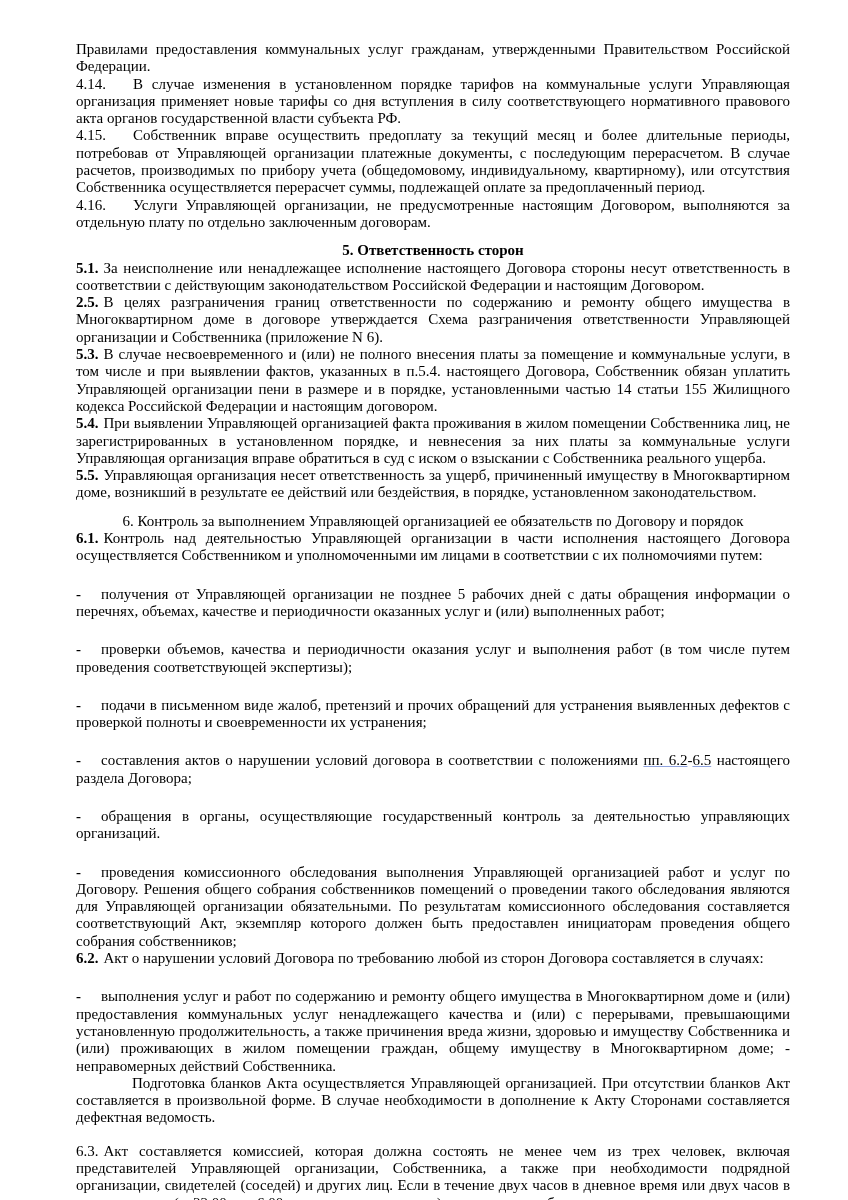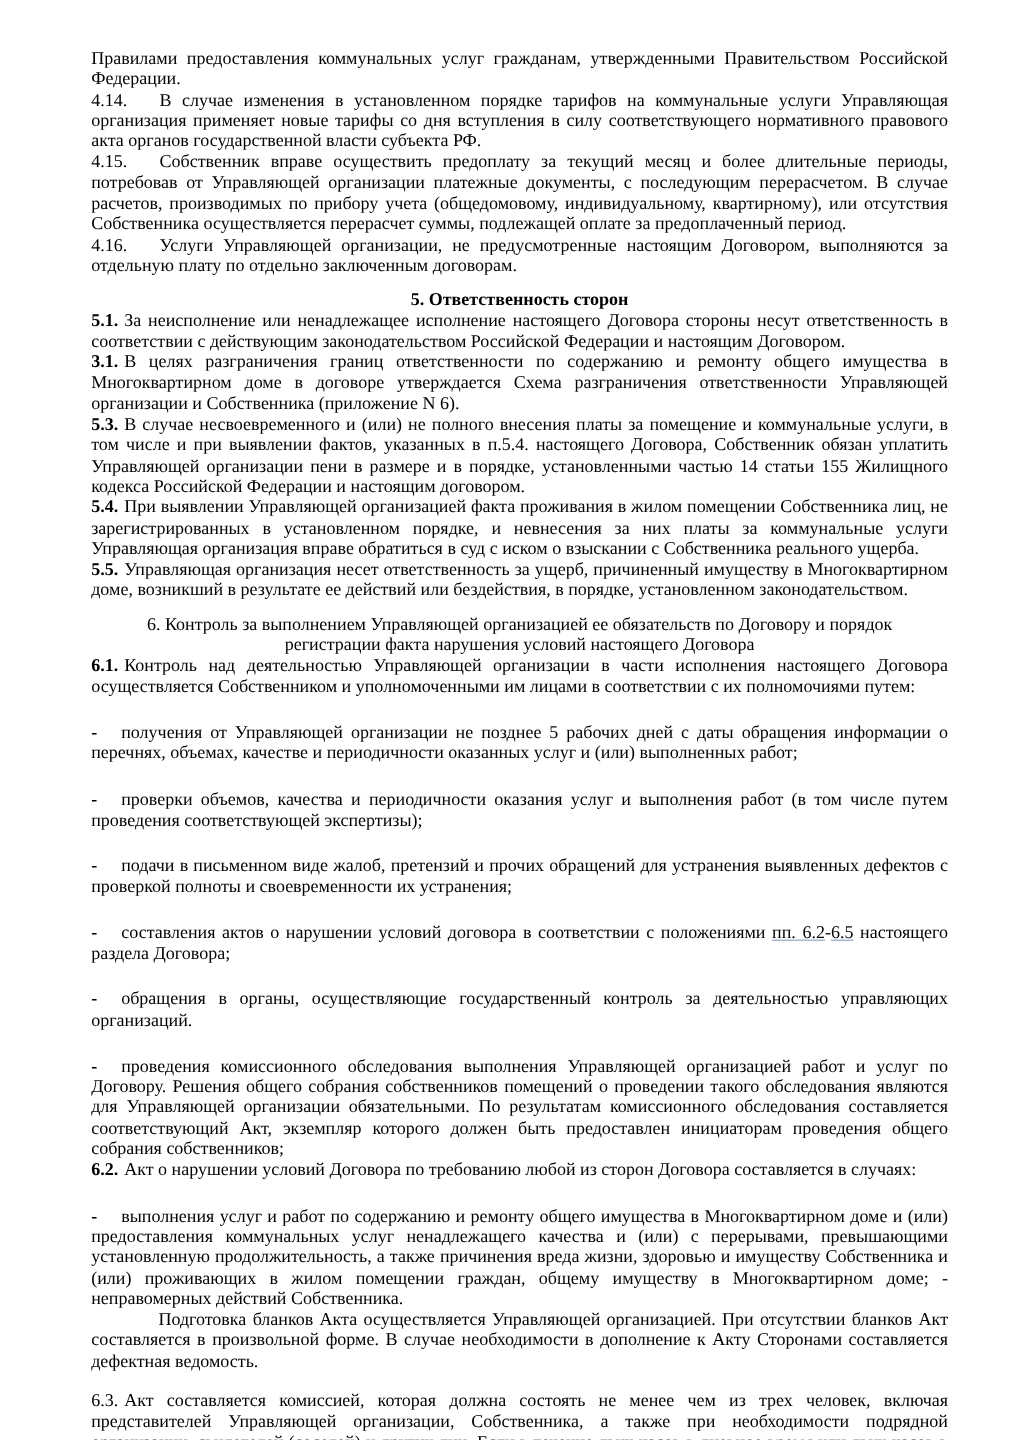--- a/index.html
+++ b/index.html
@@ -38,31 +38,30 @@
   <p><span class="num-tab">4.14.</span><span>В случае изменения в установленном порядке тарифов на коммунальные услуги Управляющая организация применяет новые тарифы со дня вступления в силу соответствующего нормативного правового акта органов государственной власти субъекта РФ.</span></p>
 
   <p><span class="num-tab">4.15.</span><span>Собственник вправе осуществить предоплату за текущий месяц и более длительные периоды, потребовав от Управляющей организации платежные документы, с последующим перерасчетом. В случае расчетов, производимых по прибору учета (общедомовому, индивидуальному, квартирному), или отсутствия Собственника осуществляется перерасчет суммы, подлежащей оплате за предоплаченный период.</span></p>
 
   <p><span class="num-tab">4.16.</span><span>Услуги Управляющей организации, не предусмотренные настоящим Договором, выполняются за отдельную плату по отдельно заключенным договорам.</span></p>
 
   <p class="heading">5. Ответственность сторон</p>
 
   <p><span class="bnum">5.1.</span><span>За неисполнение или ненадлежащее исполнение настоящего Договора стороны несут ответственность в соответствии с действующим законодательством Российской Федерации и настоящим Договором.</span></p>
 
-  <p><span class="bnum">3.1.</span><span>В целях разграничения границ ответственности по содержанию и ремонту общего имущества в Многоквартирном доме в договоре утверждается Схема разграничения ответственности Управляющей организации и Собственника (приложение N 6).</span></p>
+  <p><span class="bnum">2.5.</span><span>В целях разграничения границ ответственности по содержанию и ремонту общего имущества в Многоквартирном доме в договоре утверждается Схема разграничения ответственности Управляющей организации и Собственника (приложение N 6).</span></p>
 
   <p><span class="bnum">5.3.</span><span>В случае несвоевременного и (или) не полного внесения платы за помещение и коммунальные услуги, в том числе и при выявлении фактов, указанных в п.5.4. настоящего Договора, Собственник обязан уплатить Управляющей организации пени в размере и в порядке, установленными частью 14 статьи 155 Жилищного кодекса Российской Федерации и настоящим договором.</span></p>
 
   <p><span class="bnum">5.4.</span><span>При выявлении Управляющей организацией факта проживания в жилом помещении Собственника лиц, не зарегистрированных в установленном порядке, и невнесения за них платы за коммунальные услуги Управляющая организация вправе обратиться в суд с иском о взыскании с Собственника реального ущерба.</span></p>
 
   <p><span class="bnum">5.5.</span><span>Управляющая организация несет ответственность за ущерб, причиненный имуществу в Многоквартирном доме, возникший в результате ее действий или бездействия, в порядке, установленном законодательством.</span></p>
 
   <div class="h6wrap">
     <div class="heading-line">6. Контроль за выполнением Управляющей организацией ее обязательств по Договору и порядок</div>
-    <div class="heading-line">регистрации факта нарушения условий настоящего Договора</div>
   </div>
 
   <p><span class="bnum">6.1.</span><span>Контроль над деятельностью Управляющей организации в части исполнения настоящего Договора осуществляется Собственником и уполномоченными им лицами в соответствии с их полномочиями путем:</span></p>
 
   <p class="bullet"><span class="dashcell">-</span><span>получения от Управляющей организации не позднее 5 рабочих дней с даты обращения информации о перечнях, объемах, качестве и периодичности оказанных услуг и (или) выполненных работ;</span></p>
 
   <p class="bullet"><span class="dashcell">-</span><span>проверки объемов, качества и периодичности оказания услуг и выполнения работ (в том числе путем проведения соответствующей экспертизы);</span></p>
 
   <p class="bullet"><span class="dashcell">-</span><span>подачи в письменном виде жалоб, претензий и прочих обращений для устранения выявленных дефектов с проверкой полноты и своевременности их устранения;</span></p>
 

